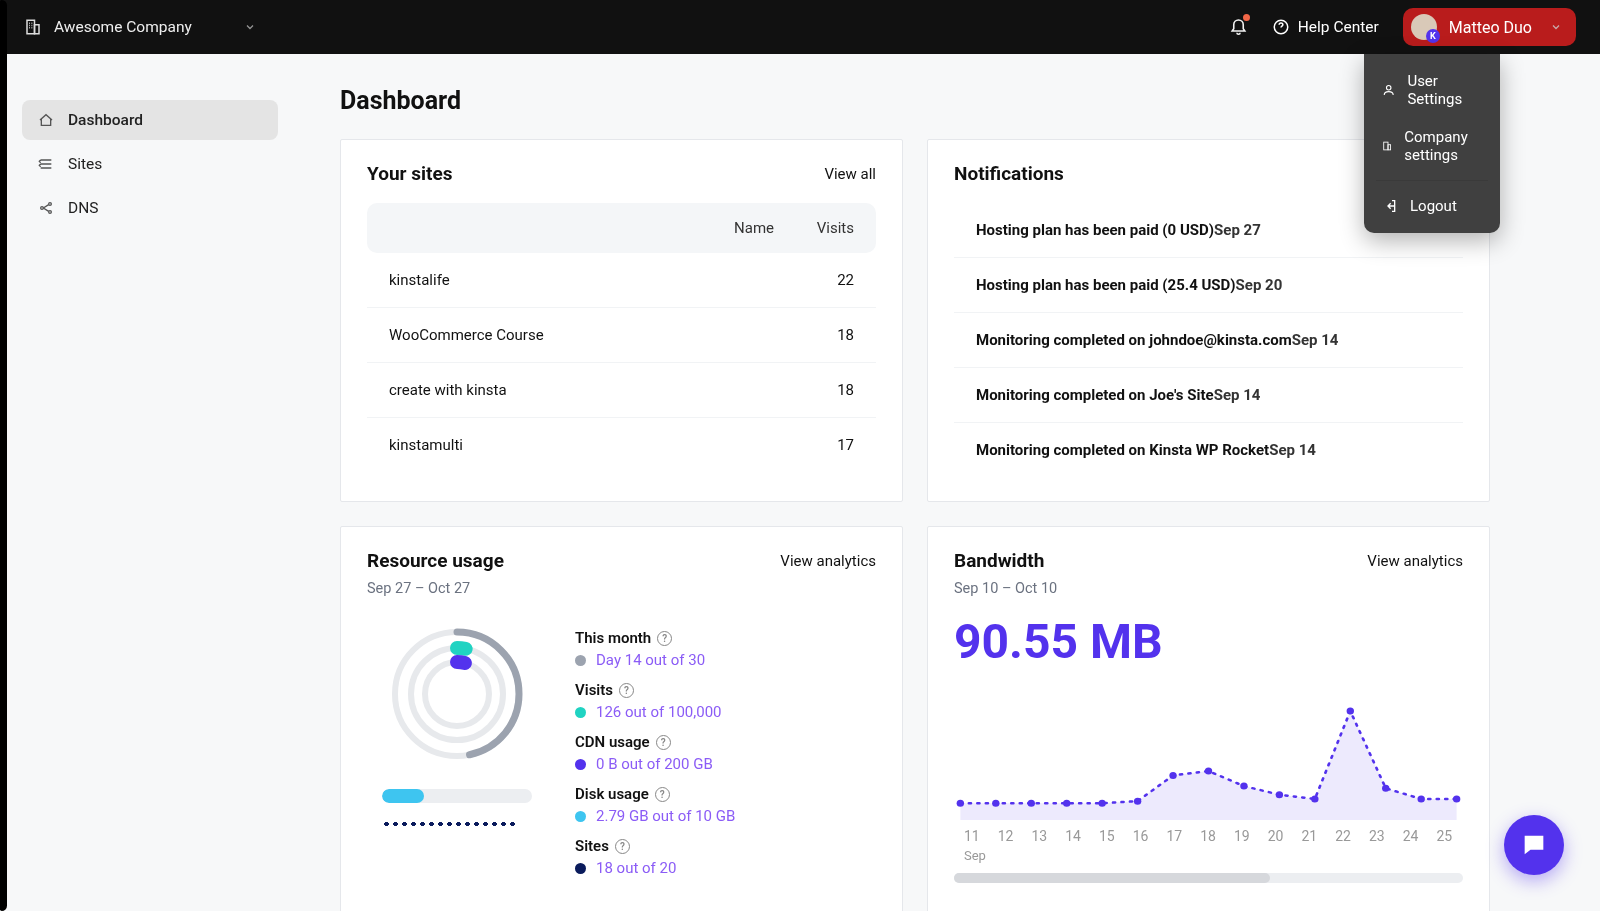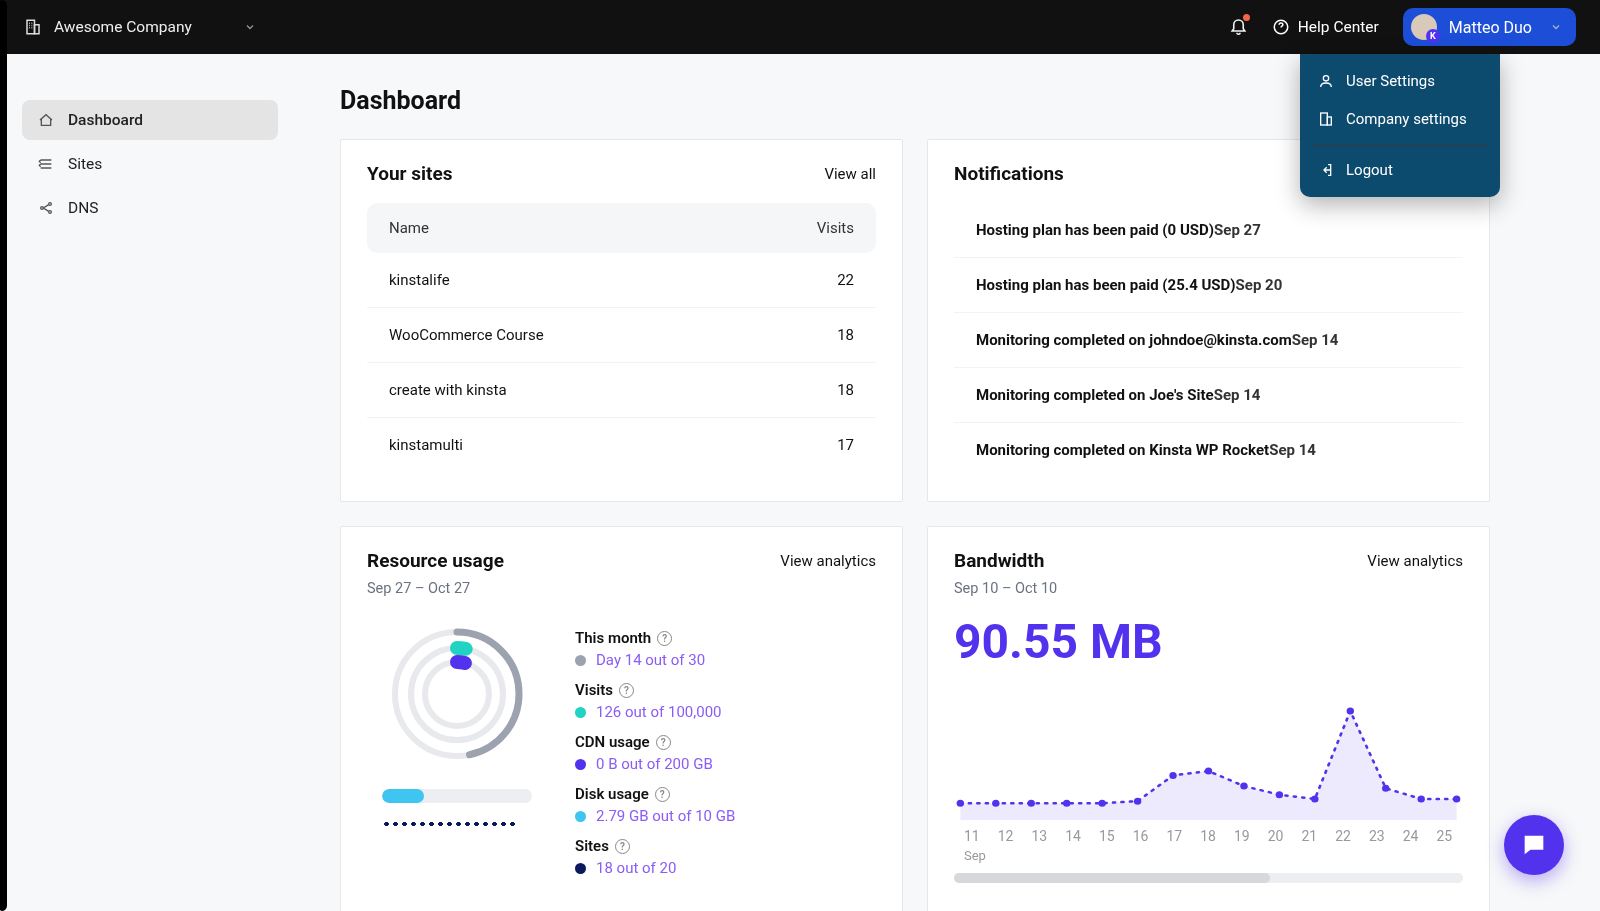--- a/index.html
+++ b/index.html
@@ -6,47 +6,47 @@
   body { background:#f7f8f9; color:#111; width:1600px; height:911px; overflow:hidden; position:relative;}
   
   .topbar { height:54px; background:#111; color:#fff; display:flex; align-items:center; padding:0 24px; }
   .logo { font-weight:700; font-size:24px; letter-spacing:1px; display:flex; align-items:center; gap:2px; margin-right:40px; width:260px;}
   .company-switch { display:flex; align-items:center; gap:12px; color:#eee; font-size:15.5px; cursor:pointer;}
   .company-switch .chev { margin-left:40px; opacity:.7;}
   .topbar-right { margin-left:auto; display:flex; align-items:center; gap:24px; }
   .top-icon { position:relative; cursor:pointer; opacity:.95;}
   .top-icon .dot { position:absolute; top:-2px; right:-2px; width:7px; height:7px; border-radius:50%; background:#ff6b4a;}
   .help-center { display:flex; align-items:center; gap:8px; font-size:15.5px; cursor:pointer;}
-  .user-chip { background:#1d4ed8; border-radius:10px; padding:6px 14px 6px 8px; display:flex; align-items:center; gap:12px; cursor:pointer;}
+  .user-chip { background:#b91c1c; border-radius:10px; padding:6px 14px 6px 8px; display:flex; align-items:center; gap:12px; cursor:pointer;}
   .avatar { width:26px; height:26px; border-radius:50%; background:#d9c9b8; position:relative;}
   .avatar::after { content:"K"; position:absolute; bottom:-3px; right:-3px; width:14px; height:14px; border-radius:50%; background:#5332ed; color:#fff; font-size:9px; font-weight:700; display:flex; align-items:center; justify-content:center;}
   .user-chip .chev { opacity:.8; margin-left:6px;}
   
-  .user-dropdown { position:absolute; top:54px; right:100px; width:200px; background:#0c4a6e; color:#fff; border-radius:0 0 10px 10px; padding:8px 0; box-shadow:0 8px 24px rgba(0,0,0,.3); z-index:50;}
+  .user-dropdown { position:absolute; top:54px; right:100px; width:136px; background:#404040; color:#fff; border-radius:0 0 10px 10px; padding:8px 0; box-shadow:0 8px 24px rgba(0,0,0,.3); z-index:50;}
   .user-dropdown .item { display:flex; align-items:center; gap:12px; padding:10px 18px; font-size:15px; cursor:pointer;}
   .user-dropdown .sep { height:1px; background:#3a3a3a; margin:6px 12px;}
   
   .layout { display:flex; }
   .sidenav { width:300px; padding:46px 22px; }
   .sidenav .item { display:flex; align-items:center; gap:14px; height:40px; padding:0 16px; border-radius:8px; font-size:15.5px; color:#222; cursor:pointer; margin-bottom:4px;}
   .sidenav .item.active { background:#e4e4e4; font-weight:500;}
   .sidenav svg { width:16px; height:16px; stroke:#555; fill:none; stroke-width:2;}
   
   .main { flex:1; padding:32px 110px 0 40px; }
   .page-title { font-size:25px; font-weight:700; margin-bottom:24px;}
   .cards-row { display:flex; gap:24px; margin-bottom:24px;}
   .card { flex:1; background:#fff; border:1px solid #e5e7eb; border-radius:2px; padding:22px 26px 24px;}
   .card-head { display:flex; justify-content:space-between; align-items:center; margin-bottom:18px;}
   .card-title { font-size:19px; font-weight:700;}
   .card-link { font-size:15px; color:#111; cursor:pointer;}
   .card-sub { color:#6b7280; font-size:14.5px; margin-top:-10px; margin-bottom:10px;}
   
   .table { width:100%; }
   .table .head-row { background:#f4f6f8; border-radius:10px; display:flex; padding:16px 22px; font-size:15px; color:#333;}
-  .table .head-row .col-name{flex:1;}
+  .table .head-row .col-name{flex:1;text-align:right;}
   .table .head-row .col-visits{width:80px; text-align:right;}
   .table .row { display:flex; padding:18px 22px; font-size:15px; border-bottom:1px solid #f1f3f5;}
   .table .row:last-child{border-bottom:none;}
   .table .row .col-name{flex:1;}
   .table .row .col-visits{width:80px; text-align:right;}
   
   .notif-row { display:flex; justify-content:flex-start; padding:18px 22px; font-size:15px; border-bottom:1px solid #f1f3f5;font-weight:bold;}
   .notif-row:last-child{border-bottom:none;}
   .notif-date{color:#333;}
   

